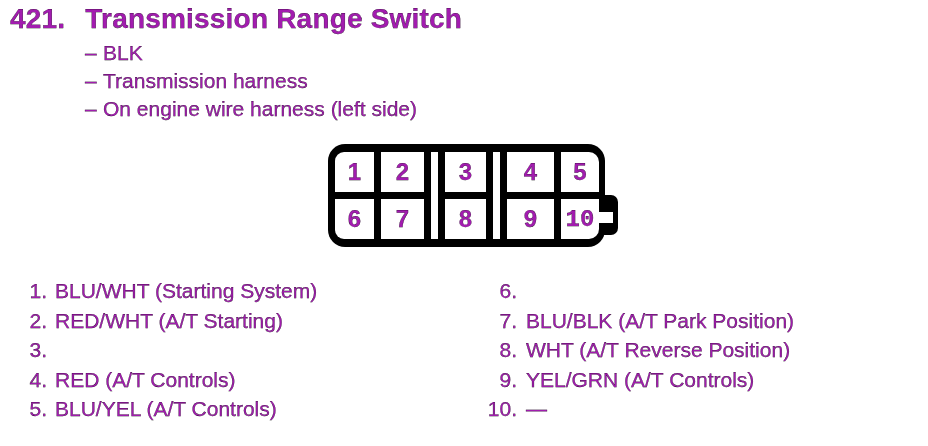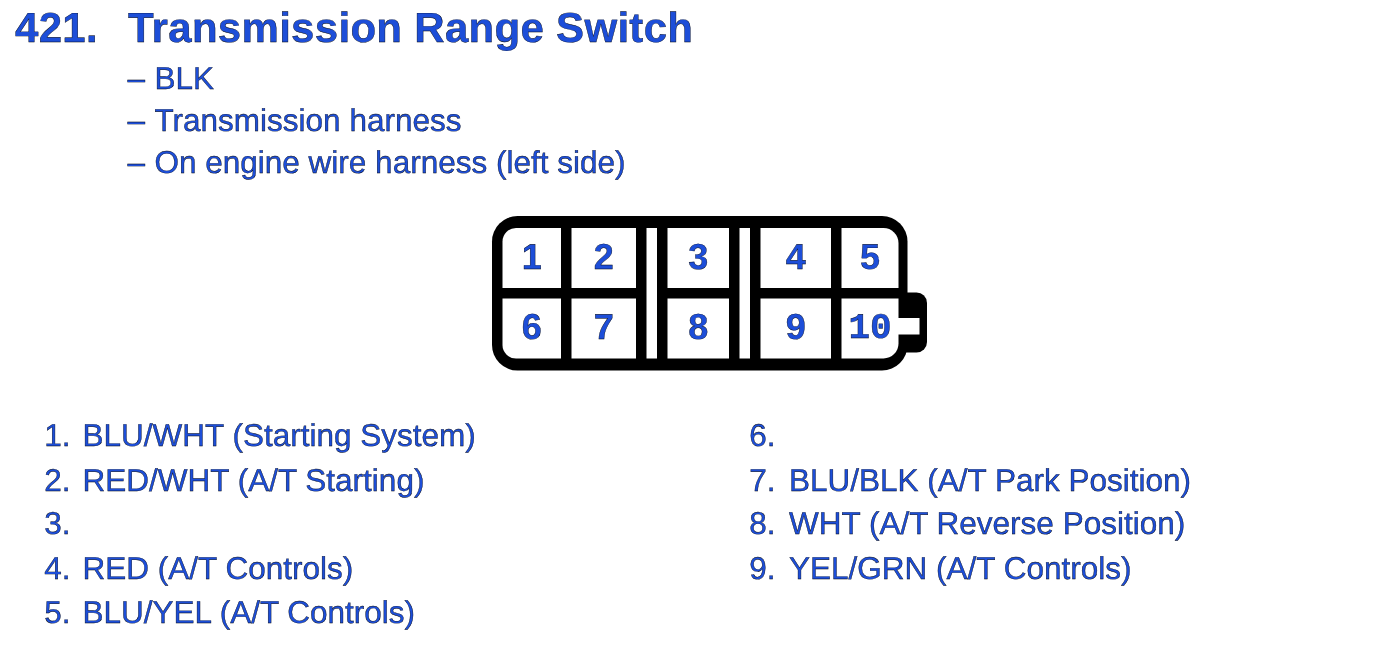--- a/index.html
+++ b/index.html
@@ -1,21 +1,21 @@
 <!DOCTYPE html>
 <html><head>
 <meta charset="utf-8">
 <style>
   html, body { margin: 0; padding: 0; background: #e8e8e8; }
   .page {
     position: relative;
     width: 928px;
     height: 446px;
     background: #ffffff;
-    color: #1d4ed8;
+    color: #a21caf;
     font-family: "Liberation Sans", "DejaVu Sans", sans-serif;
     overflow: hidden;
     -webkit-text-stroke: 0.25px #000;
   }
 
   
   .title-row {
     position: absolute;
     left: 10px;
     top: 3px;
@@ -183,16 +183,20 @@
         <span class="pin-label">BLU/BLK (A/T Park Position)</span>
       </div>
       <div class="pin-row">
         <span class="pin-num">8.</span>
         <span class="pin-label">WHT (A/T Reverse Position)</span>
       </div>
       <div class="pin-row">
         <span class="pin-num">9.</span>
         <span class="pin-label">YEL/GRN (A/T Controls)</span>
       </div>
+      <div class="pin-row">
+        <span class="pin-num">10.</span>
+        <span class="pin-label">—</span>
+      </div>
     </div>
   </div>
 
 </div>
 
 </body></html>

